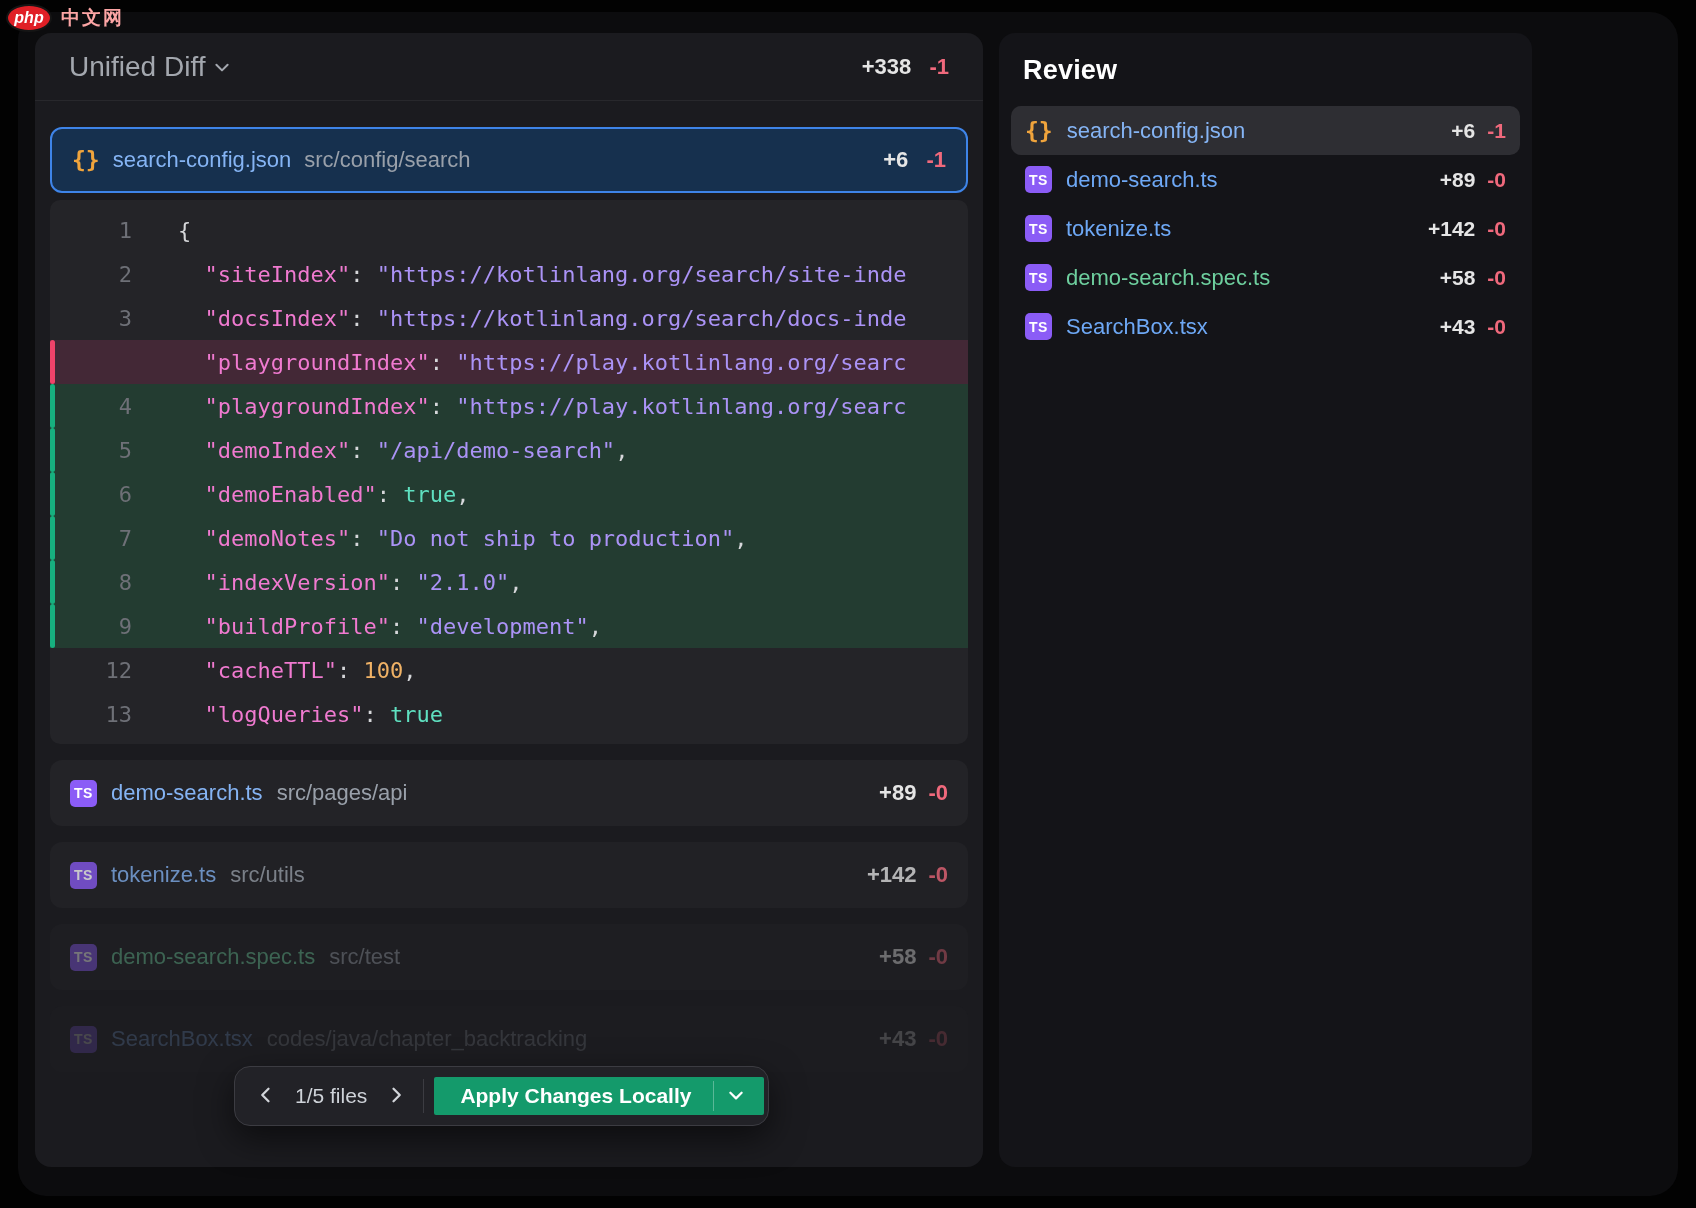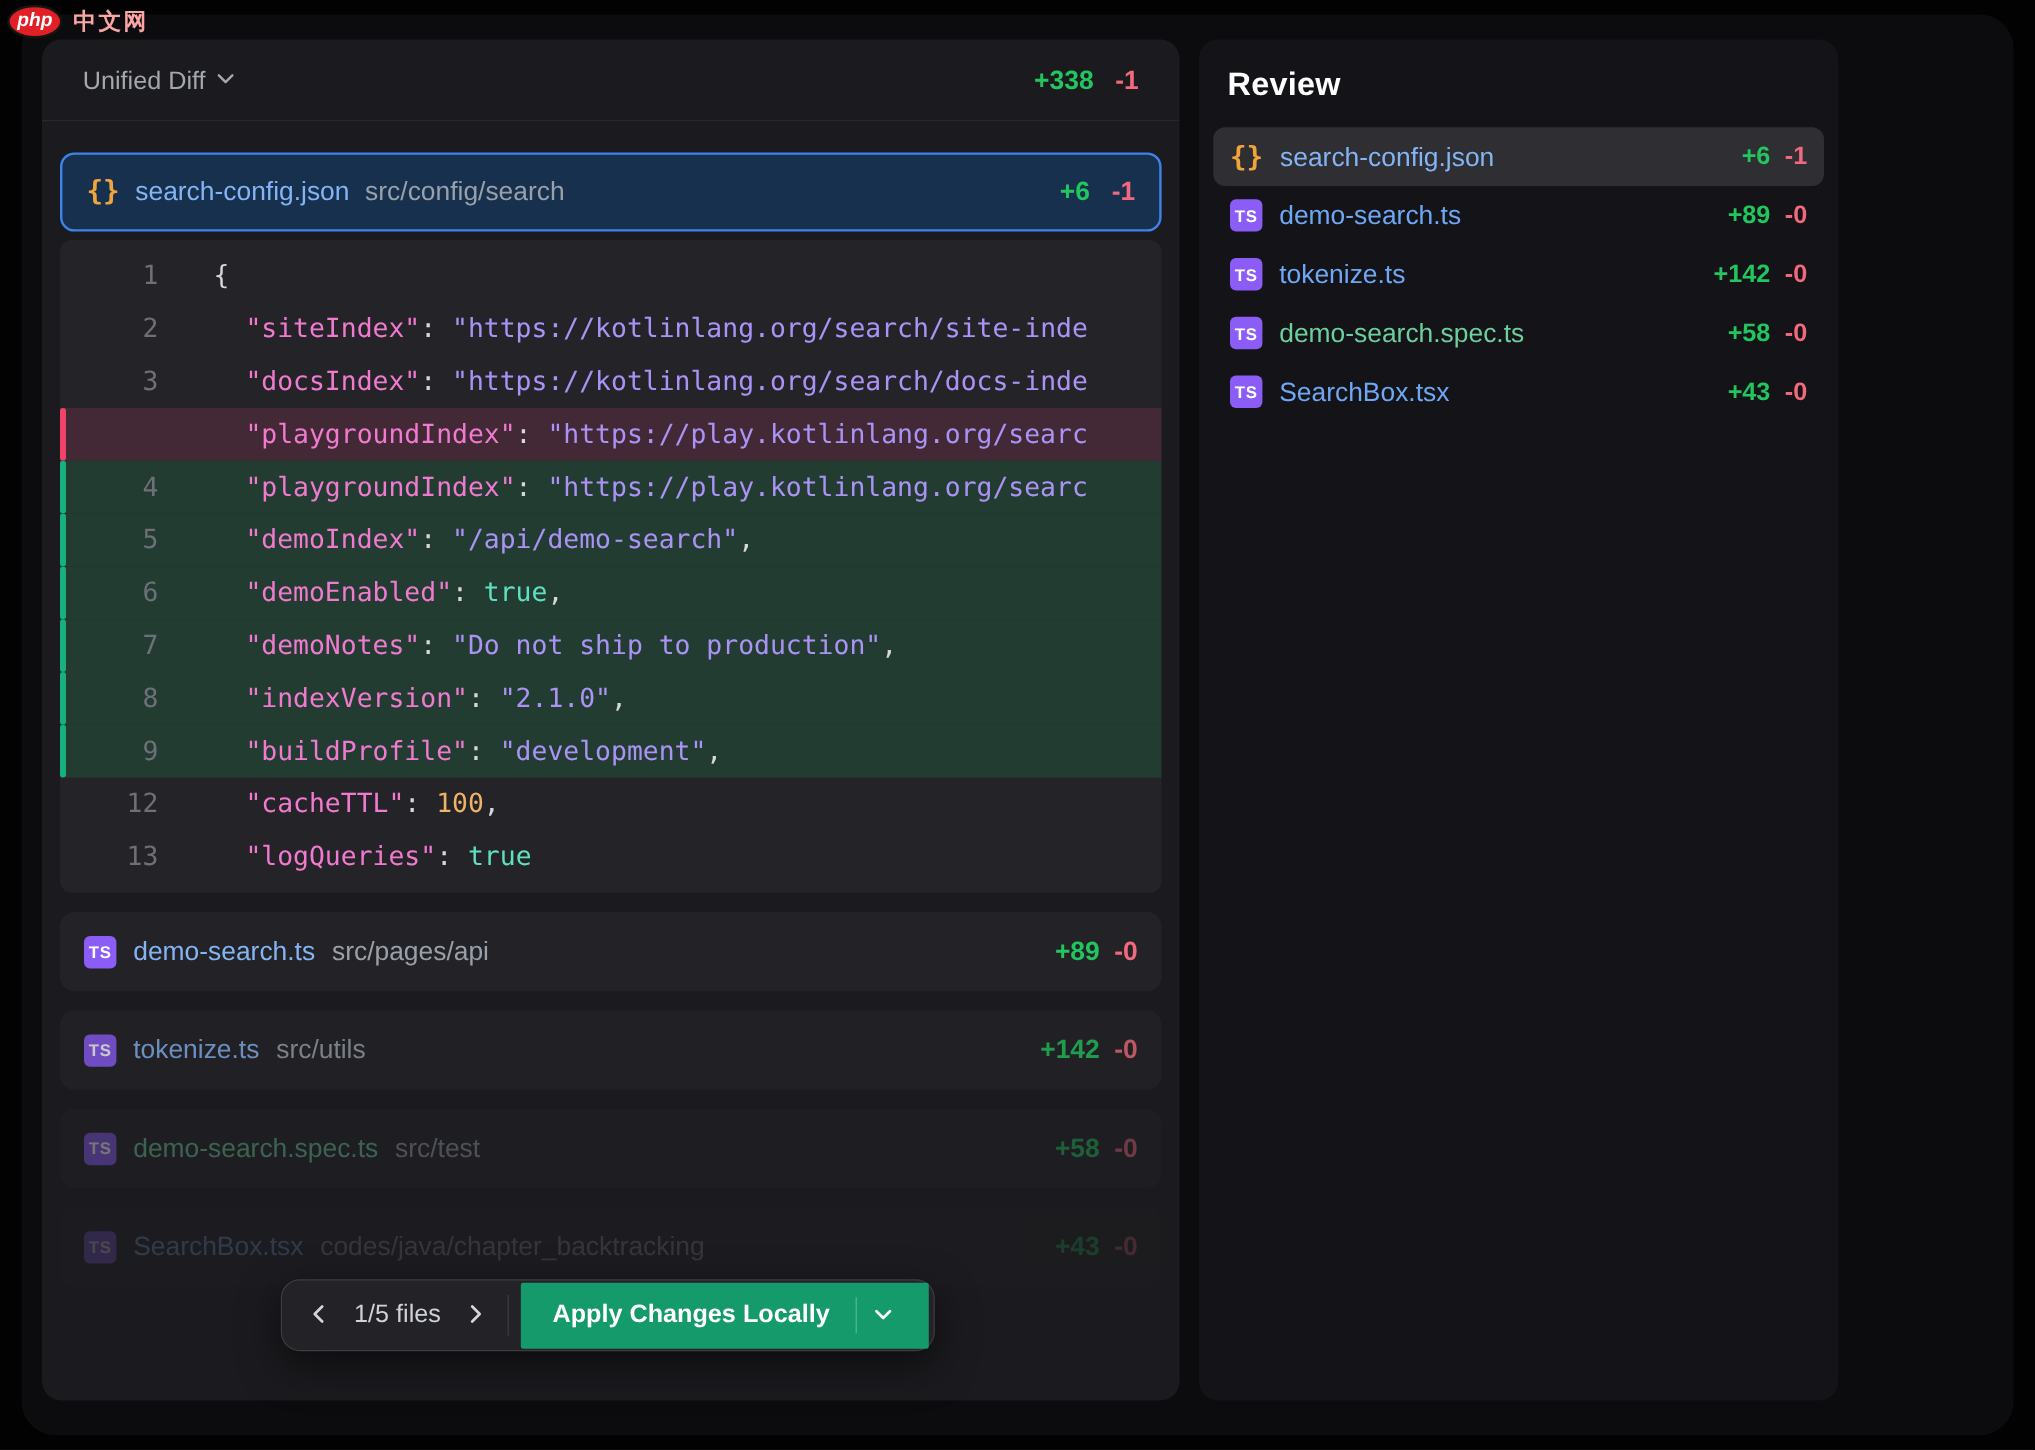--- a/index.html
+++ b/index.html
@@ -10,24 +10,24 @@
 
   
   .watermark{position:absolute;left:6px;top:4px;display:flex;align-items:center;gap:9px;z-index:20}
   .php-logo{min-width:46px;height:28px;background:#e01f26;border-radius:50%;display:flex;align-items:center;justify-content:center;
     color:#fff;font-style:italic;font-weight:700;font-size:16px;border:2px solid #151515;padding:0 4px}
   .watermark-cn{color:#fca5a5;font-weight:700;font-size:19px;letter-spacing:2px}
 
   
   .diff-panel{position:absolute;left:35px;top:33px;width:948px;height:1134px;background:#1b1b1f;border-radius:16px;overflow:hidden}
   .diff-header{height:68px;display:flex;align-items:center;justify-content:space-between;padding:0 34px;border-bottom:1px solid #28282c}
-  .view-mode{display:flex;align-items:flex-end;gap:8px;color:#a3a7ae;font-size:21px;cursor:pointer}
+  .view-mode{display:flex;align-items:flex-end;gap:8px;color:#a3a7ae;font-size:28px;cursor:pointer}
   .view-mode svg{margin-top:3px}
   .totals{font-size:22px;font-weight:600}
-  .add-stat{color:#22c55e}
+  .add-stat{color:#e5e5e5}
   .del-stat{color:#f0697c;margin-left:12px}
 
   .file-card-selected{margin:26px 15px 0;height:66px;background:#16304e;border:2px solid #3e84e8;border-radius:12px;
     display:flex;align-items:center;padding:0 20px;gap:13px}
   .json-icon{color:#f0a43c;font-size:23px;font-weight:600;font-family:"DejaVu Sans Mono",monospace}
   .fname{color:#85b4f4;font-size:22px}
   .fpath{color:#99a0aa;font-size:22px}
   .fstats{margin-left:auto;font-size:22px;font-weight:600;white-space:nowrap}
 
   .code-block{margin:7px 15px 0;background:#242428;border-radius:10px;padding:8px 0;overflow:hidden}
@@ -52,21 +52,21 @@
   #file-rows .file-card:nth-child(4){opacity:.20}
   .ts-badge{flex:0 0 27px;width:27px;height:27px;background:#8b5cf6;border-radius:5px;color:#fff;font-size:14px;font-weight:700;
     display:flex;align-items:center;justify-content:center;letter-spacing:.5px}
 
   
   .action-bar{position:absolute;left:234px;top:1066px;height:60px;background:#222227;border:1px solid #3c3c42;border-radius:16px;
     display:flex;align-items:center;padding:4px 4px 4px 10px;box-shadow:0 12px 34px rgba(0,0,0,.55);z-index:10}
   .nav-btn{width:42px;height:44px;display:flex;align-items:center;justify-content:center;color:#d2d5da;cursor:pointer;background:none;border:none}
   .file-pos{color:#cfd3d9;font-size:21px;padding:0 8px;white-space:nowrap}
   .bar-divider{width:1px;height:34px;background:#3c3c42;margin:0 10px 0 6px}
-  .apply-btn{height:55px;background:#149a6b;border:none;border-radius:2px;display:flex;align-items:center;padding:0 16px 0 26px;color:#fff;cursor:pointer}
+  .apply-btn{height:38px;background:#149a6b;border:none;border-radius:2px;display:flex;align-items:center;padding:0 6px 0 26px;color:#fff;cursor:pointer}
   .apply-label{font-size:21px;font-weight:600;padding-right:22px;white-space:nowrap}
   .apply-divider{width:1px;height:30px;background:rgba(255,255,255,.3)}
   .apply-caret{width:44px;display:flex;align-items:center;justify-content:center;color:#fff}
 
   
   .review-panel{position:absolute;left:999px;top:33px;width:533px;height:1134px;background:#141418;border-radius:16px;padding:16px 12px}
   .review-title{color:#fff;font-size:27px;font-weight:700;padding:6px 12px 20px;letter-spacing:.2px}
   .review-row{height:49px;display:flex;align-items:center;gap:14px;padding:0 14px;border-radius:10px;font-size:22px;cursor:pointer}
   .review-row.selected{background:#2e2e33}
   .review-row .rname{font-size:22px}

